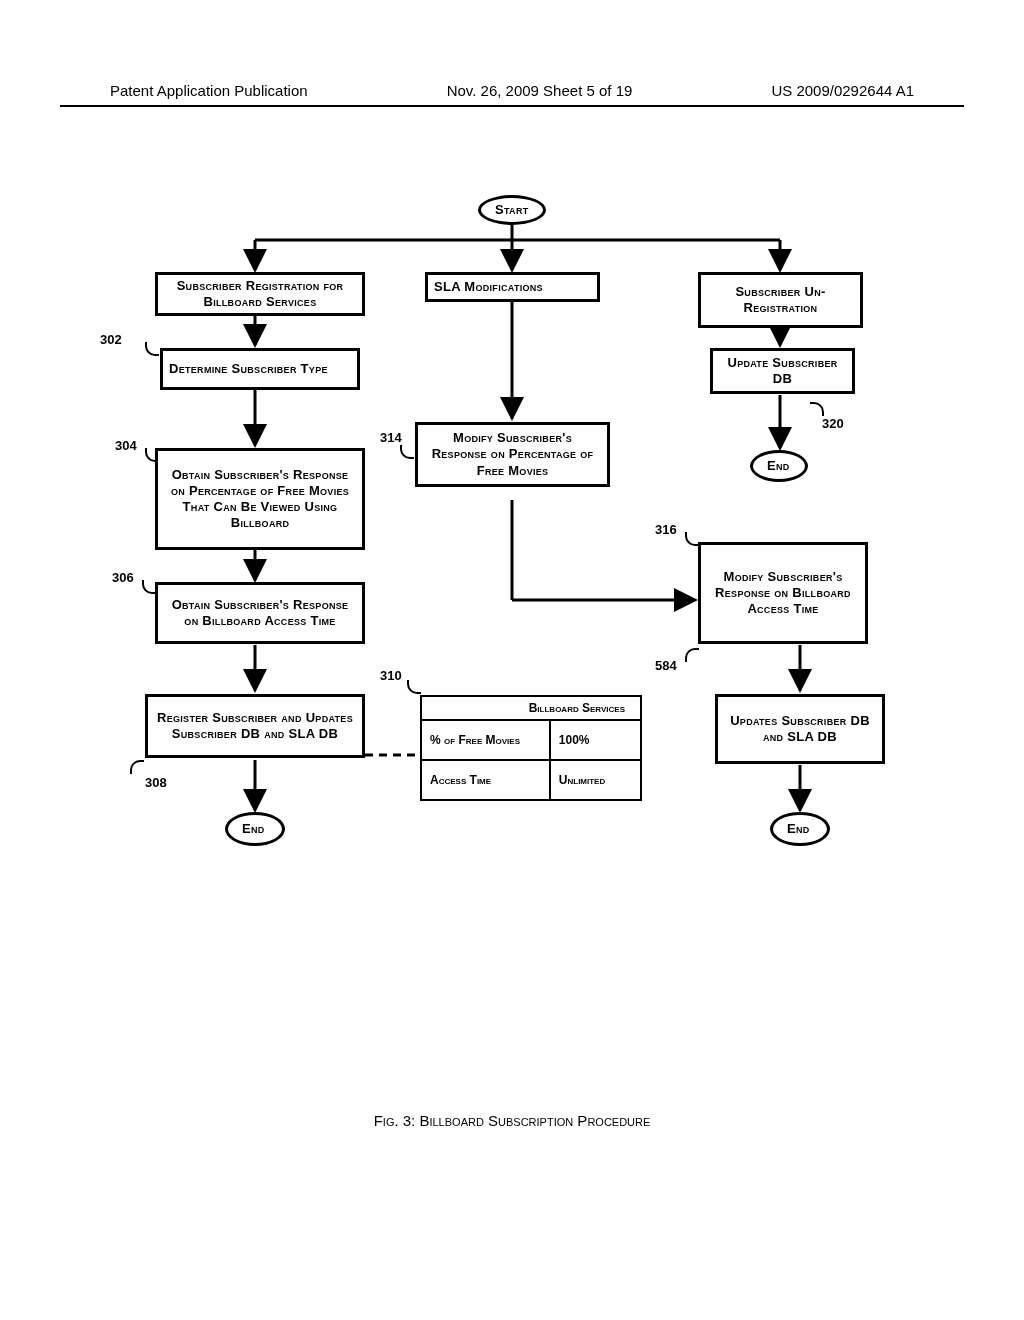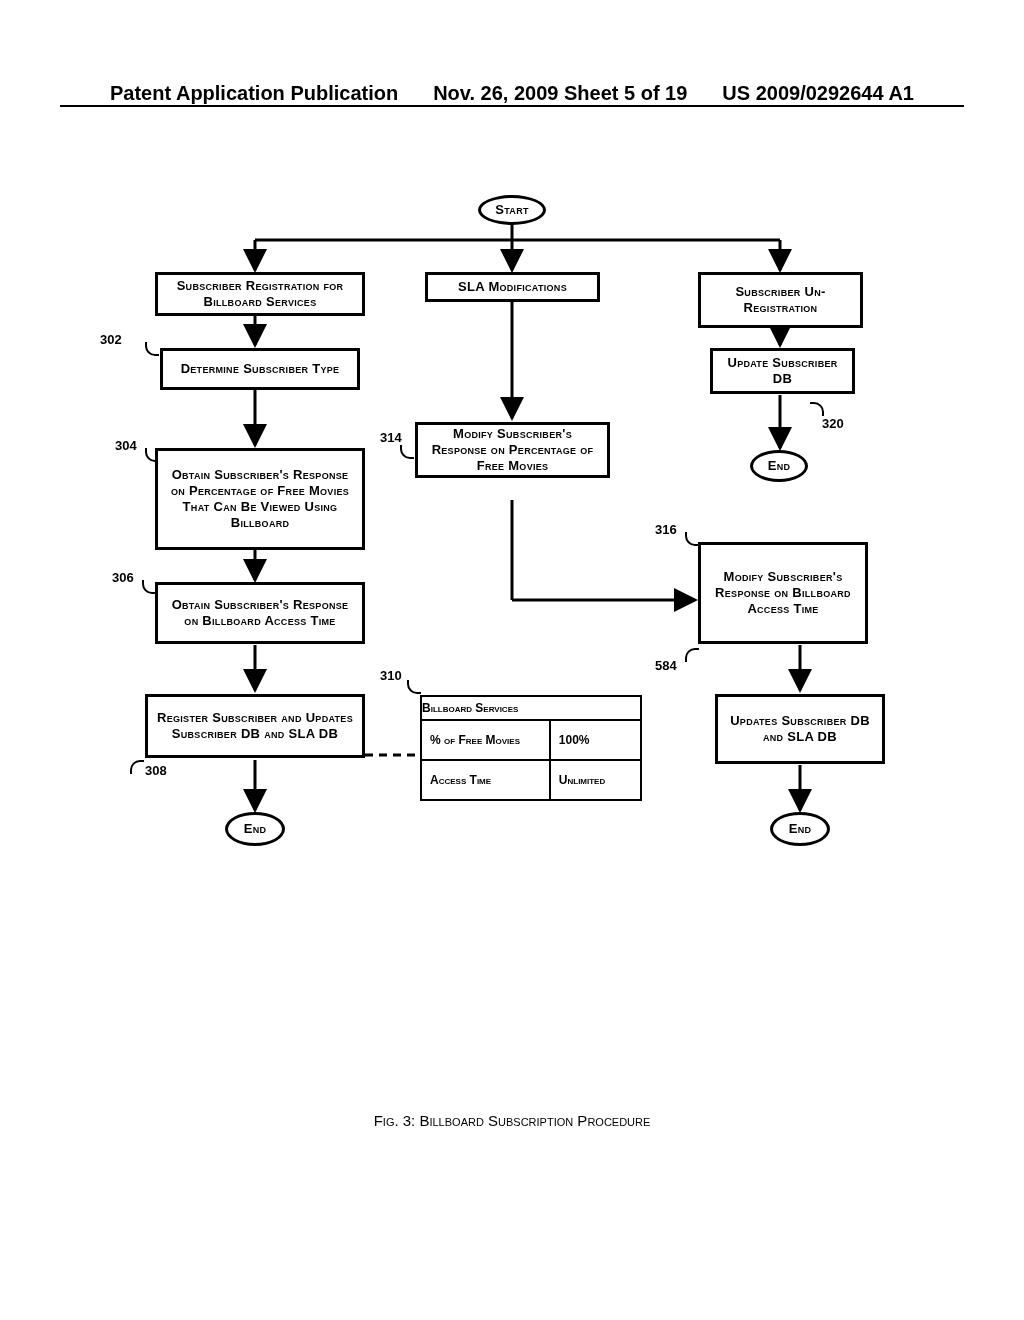--- a/index.html
+++ b/index.html
@@ -12,22 +12,22 @@
     color: #000;
   }
   .header {
     position: absolute;
     top: 82px;
     left: 0;
     width: 1024px;
     display: flex;
     justify-content: space-between;
     padding: 0 110px 0 110px;
-    font-size: 20px;
-    font-weight: 700;
+    font-size: 15px;
+    font-weight: 400;
   }
   .header .left { }
   .header .mid { }
   .header .right { }
   .hr {
     position: absolute;
     top: 105px;
     left: 60px;
     width: 904px;
     border-top: 2px solid #000;
@@ -43,21 +43,21 @@
 
   .box {
     position: absolute;
     border: 3px solid #000;
     background: #fff;
     font-weight: bold;
     font-size: 13px;
     text-align: center;
     display: flex;
     align-items: center;
-    justify-content: center;
+    justify-content: flex-start;
     padding: 4px 6px;
     line-height: 1.25;
     font-variant: small-caps;
     letter-spacing: 0.3px;
   }
   .oval {
     border-radius: 50% / 50%;
     padding: 6px 14px;
   }
 
@@ -92,23 +92,23 @@
   .z { z-index: 2; }
 
   .svc-table {
     position: absolute;
     border: 2.5px solid #000;
     background: #fff;
     font-size: 12px;
     font-weight: bold;
   }
   .svc-table .hrow {
-    text-align: left;
+    text-align: right;
     border-bottom: 2.5px solid #000;
-    padding: 4px 0;
+    padding: 4px 15px;
     font-variant: small-caps;
   }
   .svc-table .row {
     display: flex;
     border-bottom: 2.5px solid #000;
   }
   .svc-table .row:last-child { border-bottom: none; }
   .svc-table .cell {
     padding: 12px 8px;
     font-variant: small-caps;
@@ -201,28 +201,28 @@
 
   <div class="box z" style="left:55px; top:382px; width:210px; height:62px;">
     <span>Obtain Subscriber's Response on Billboard Access Time</span>
   </div>
   <div class="ref" style="left:12px; top:370px;">306</div>
   <div class="ref-hook" style="left:42px; top:380px;"></div>
 
   <div class="box z" style="left:45px; top:494px; width:220px; height:64px;">
     <span>Register Subscriber and Updates Subscriber DB and SLA DB</span>
   </div>
-  <div class="ref" style="left:45px; top:563px;">308</div>
+  <div class="ref" style="left:45px; top:575px;">308</div>
   <div class="ref-hook" style="left:30px; top:560px; transform: scaleY(-1);"></div>
 
   <div class="box oval z" style="left:125px; top:612px; width:60px; height:34px;">
     <span>End</span>
   </div>
 
-  <div class="box z" style="left:315px; top:222px; width:195px; height:56px;">
+  <div class="box z" style="left:315px; top:222px; width:195px; height:65px;">
     <span>Modify Subscriber's Response on Percentage of Free Movies</span>
   </div>
   <div class="ref" style="left:280px; top:230px;">314</div>
   <div class="ref-hook rt" style="left:300px; top:245px; transform: scaleX(-1);"></div>
 
   <div class="svc-table z" style="left:320px; top:495px; width:222px;">
     <div class="hrow">Billboard Services</div>
     <div class="row">
       <div class="cell">% of Free Movies</div>
       <div class="cell">100%</div>

